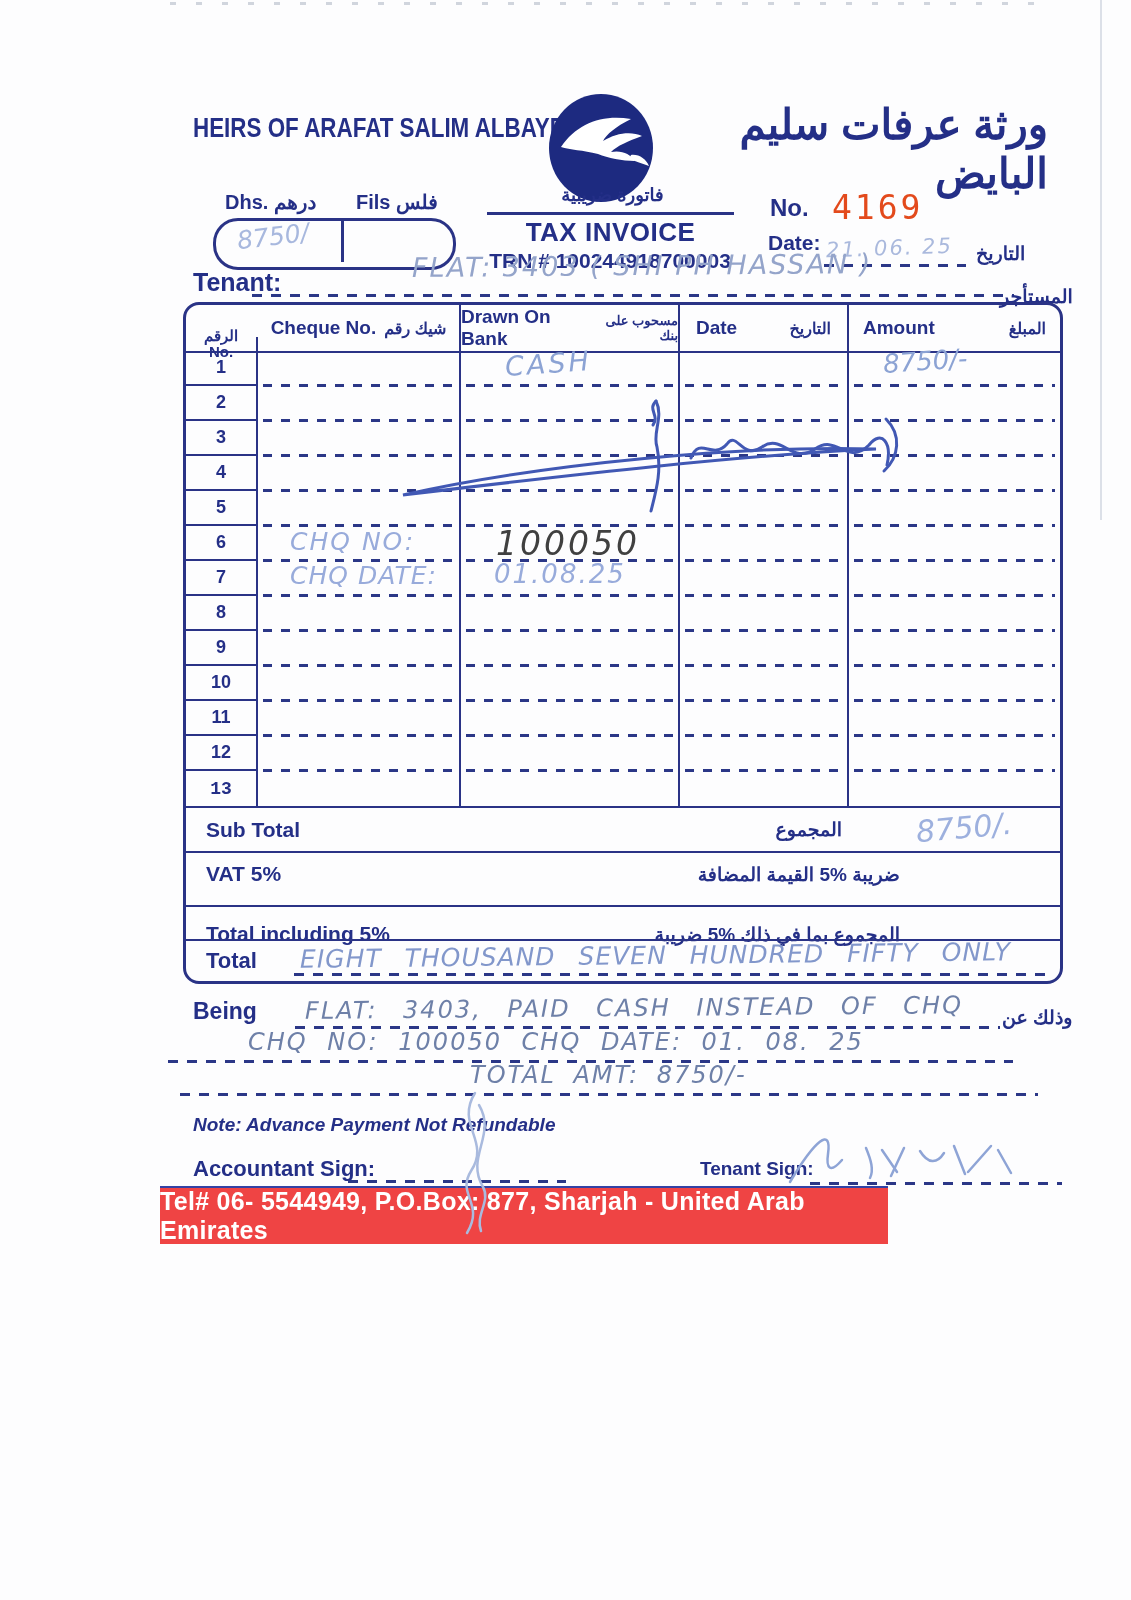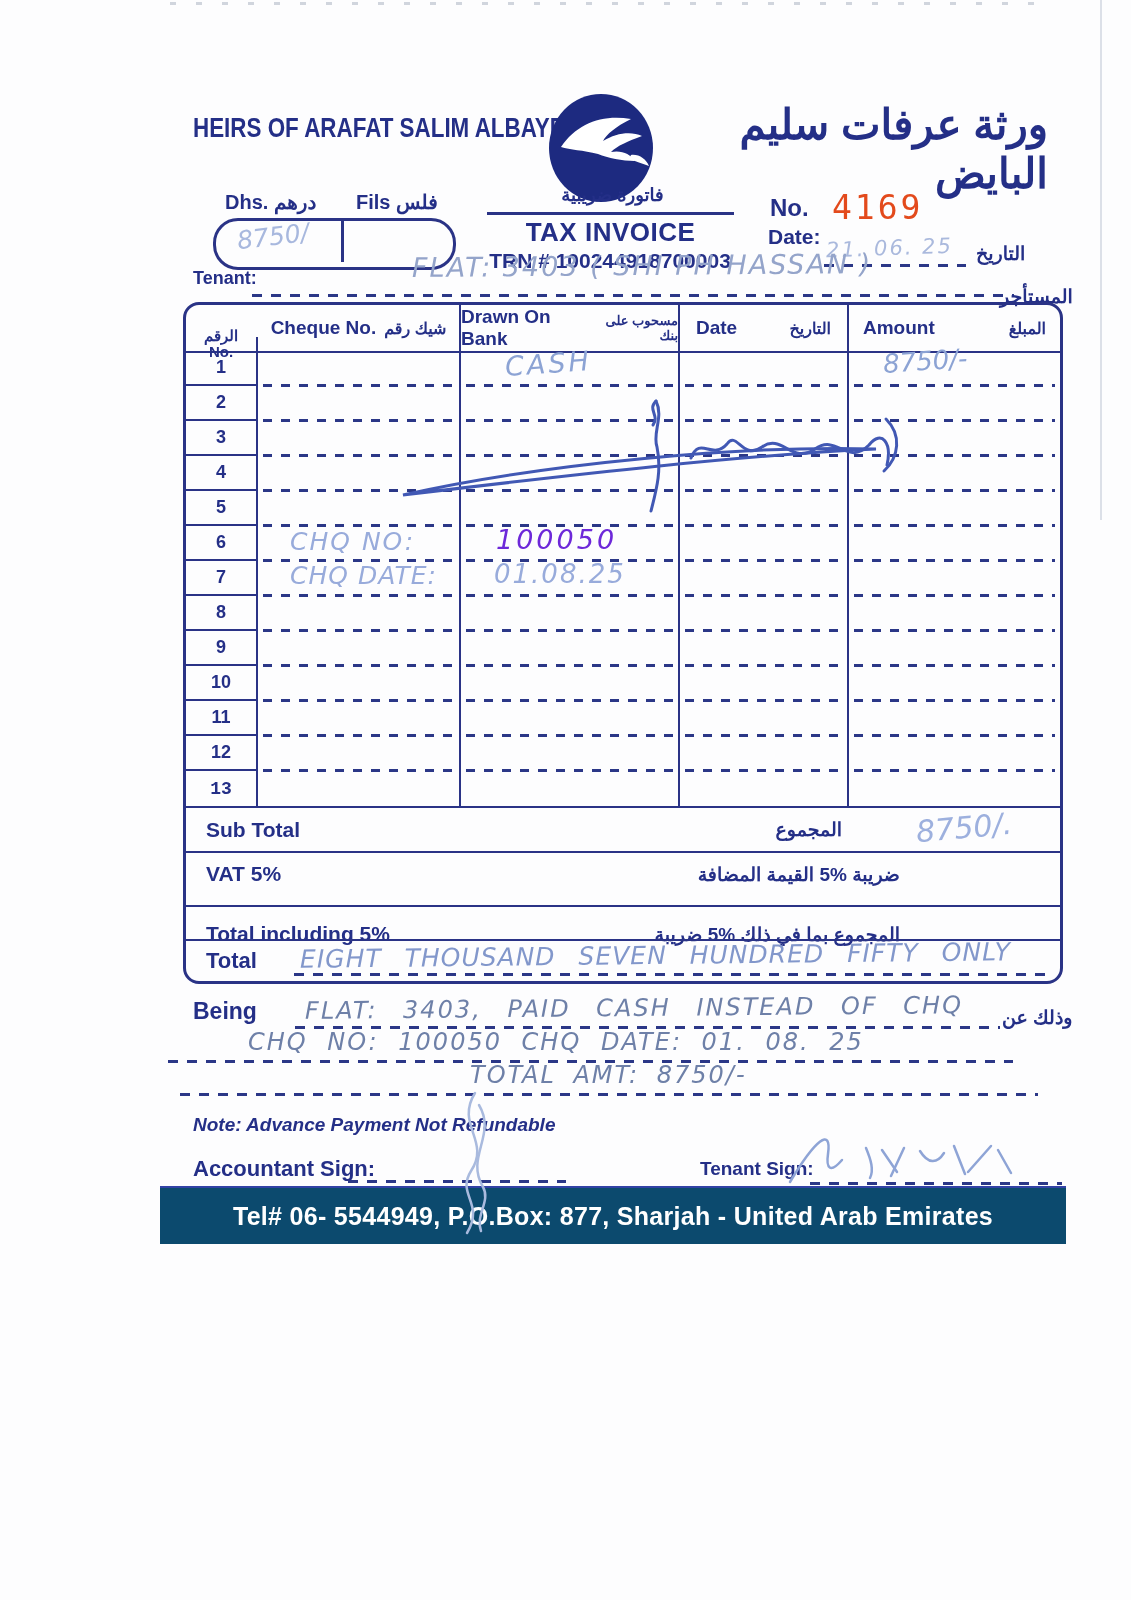--- a/index.html
+++ b/index.html
@@ -25,26 +25,26 @@
   .pill-div{left:341px;top:220px;width:2.5px;height:42px;background:#2a3386;}
   .dhs-hand{left:237px;top:222px;font-size:25px;color:#a8b8de;transform:rotate(-7deg);}
   
   .ar-title{left:490px;top:184px;width:245px;text-align:center;font-size:18px;font-weight:bold;direction:rtl;}
   .title-rule{left:487px;top:212px;width:247px;height:3px;background:#2a3386;}
   .tax-invoice{left:487px;top:217px;width:247px;text-align:center;font-size:26px;font-weight:bold;letter-spacing:.5px;}
   .trn{left:420px;top:249px;width:380px;text-align:center;font-size:21px;font-weight:bold;}
   
   .no-label{left:770px;top:194px;font-size:24px;}
   .no-value{left:832px;top:188px;font-family:"DejaVu Sans Mono",monospace;font-size:33px;color:#e34a1c;letter-spacing:3px;}
-  .date-label{left:768px;top:225px;font-size:21px;}
+  .date-label{left:768px;top:231px;font-size:21px;}
   .date-dash{left:824px;top:264px;width:142px;}
   .date-hand{left:826px;top:236px;font-size:21px;color:#aab9dd;transform:rotate(-2deg);letter-spacing:2px;}
   .date-ar{left:976px;top:242px;font-size:19px;direction:rtl;}
   
-  .tenant-label{left:193px;top:268px;font-size:18px;}
+  .tenant-label{left:193px;top:268px;font-size:25px;}
   .tenant-dash{left:252px;top:294px;width:762px;}
   .tenant-hand{left:412px;top:250px;font-size:27px;color:#94a4ca;letter-spacing:2px;transform:rotate(-.5deg);}
   .tenant-ar{left:1000px;top:273px;font-size:19px;direction:rtl;margin-top:12px;}
   
   .tbl{left:183px;top:302px;width:880px;height:682px;border:3px solid #2a3386;border-radius:16px;box-sizing:border-box;}
   .thead{position:absolute;left:0;top:0;right:0;height:46px;display:flex;border-bottom:2.5px solid #2a3386;}
   .hc{border-right:2.5px solid #2a3386;box-sizing:border-box;display:flex;align-items:center;justify-content:center;gap:8px;}
   .hc:last-child{border-right:none;gap:28px;}
   .hc .en{font-weight:bold;font-size:19px;}
   .hc .ar{font-weight:bold;font-size:16px;direction:rtl;}
@@ -68,41 +68,41 @@
   .tot-ar.vat{right:160px;}
   .tot-ar.incl{right:160px;}
   .subtotal-hand{position:absolute;right:48px;top:2px;font-size:30px;color:#9db0de;transform:rotate(-5deg);}
   .total-dash{position:absolute;left:108px;right:12px;bottom:5px;height:3px;
         background:repeating-linear-gradient(90deg,#2b3787 0 10px,transparent 10px 19px);}
   .total-words{position:absolute;left:114px;top:0px;font-size:25px;color:#8297cb;letter-spacing:1px;word-spacing:14px;transform:rotate(-.6deg);}
   
   .ov-cash{left:319px;top:43px;font-size:27px;color:#8ca3d4;transform:rotate(-4deg);letter-spacing:3px;}
   .ov-amt1{left:697px;top:41px;font-size:26px;color:#8ca3d4;transform:rotate(-4deg);}
   .ov-chqno-l{left:104px;top:222px;font-size:25px;color:#98abdb;letter-spacing:2px;}
-  .ov-chqno-v{left:310px;top:219px;font-size:27px;color:#6d28d9;letter-spacing:3px;}
+  .ov-chqno-v{left:310px;top:219px;font-size:33px;color:#404040;letter-spacing:3px;}
   .ov-chqdt-l{left:104px;top:256px;font-size:25px;color:#98abdb;letter-spacing:1px;}
   .ov-chqdt-v{left:308px;top:254px;font-size:26px;color:#98abdb;letter-spacing:2px;}
   .sig-svg{position:absolute;inset:0;pointer-events:none;}
   
   .being-label{left:193px;top:998px;font-size:23px;}
   .being-ar{left:1002px;top:1006px;font-size:19px;direction:rtl;}
   .bdash1{left:295px;top:1026px;width:705px;}
   .bdash2{left:168px;top:1060px;width:845px;}
   .bdash3{left:180px;top:1093px;width:858px;}
   .bhand1{left:305px;top:994px;font-size:24px;color:#6e80a8;letter-spacing:2px;word-spacing:16px;transform:rotate(-.5deg);}
   .bhand2{left:248px;top:1028px;font-size:24px;color:#6e80a8;letter-spacing:2px;word-spacing:10px;text-align:center;}
   .bhand3{left:470px;top:1061px;font-size:24px;color:#6e80a8;letter-spacing:2px;word-spacing:8px;}
   
   .note{left:193px;top:1114px;font-size:19px;font-weight:bold;font-style:italic;}
   .acct-label{left:193px;top:1156px;font-size:22px;}
   .acct-dash{left:348px;top:1180px;width:218px;}
   .tenant-sign-label{left:700px;top:1158px;font-size:19px;}
   .tenant-sign-dash{left:810px;top:1182px;width:252px;}
   
-  .footer{left:160px;top:1186px;width:906px;height:56px;background:#0c4a6e;border-top:2px solid #3242a5;
+  .footer{left:160px;top:1186px;width:728px;height:56px;background:#ef4444;border-top:2px solid #3242a5;
      display:flex;align-items:center;justify-content:center;z-index:2;}
   .footer span{color:#ffffff;font-weight:bold;font-size:25px;letter-spacing:.3px;}
   .z3{z-index:3;}
 </style>
 </head>
 <body>
 
 <div class="page">
 
   <div class="abs scan-top"></div>

